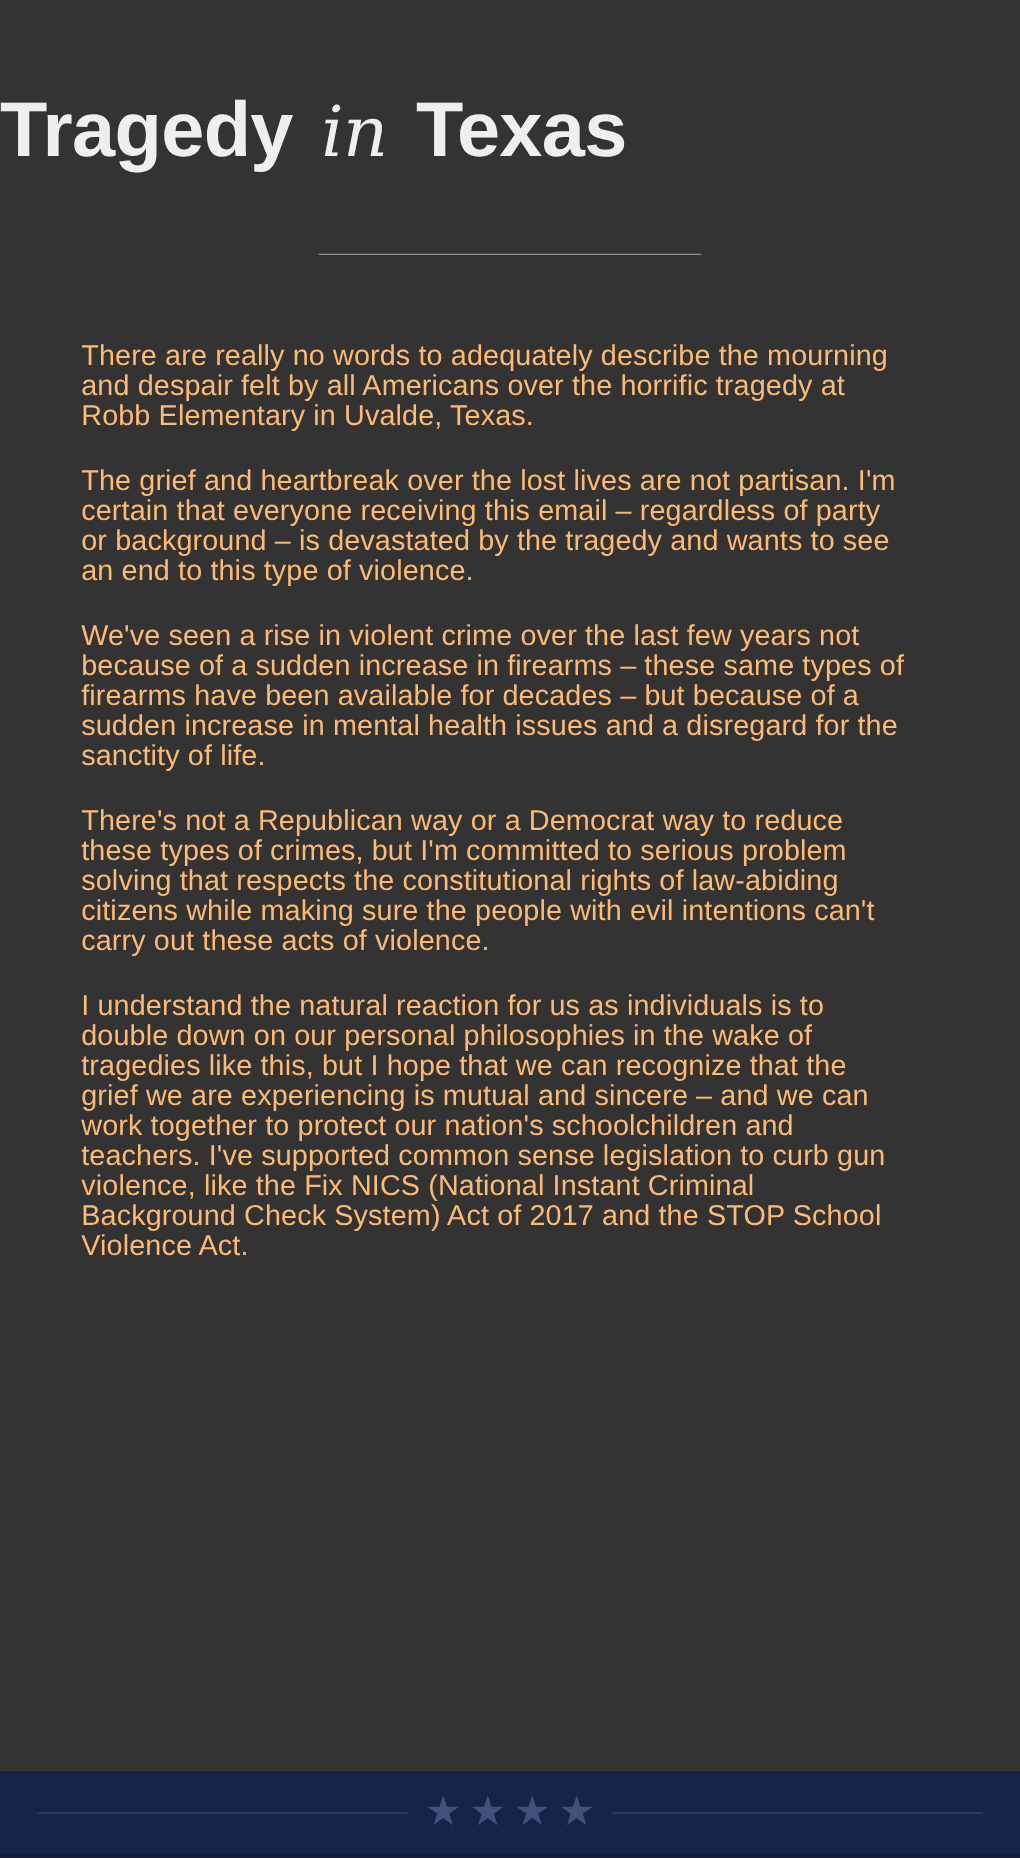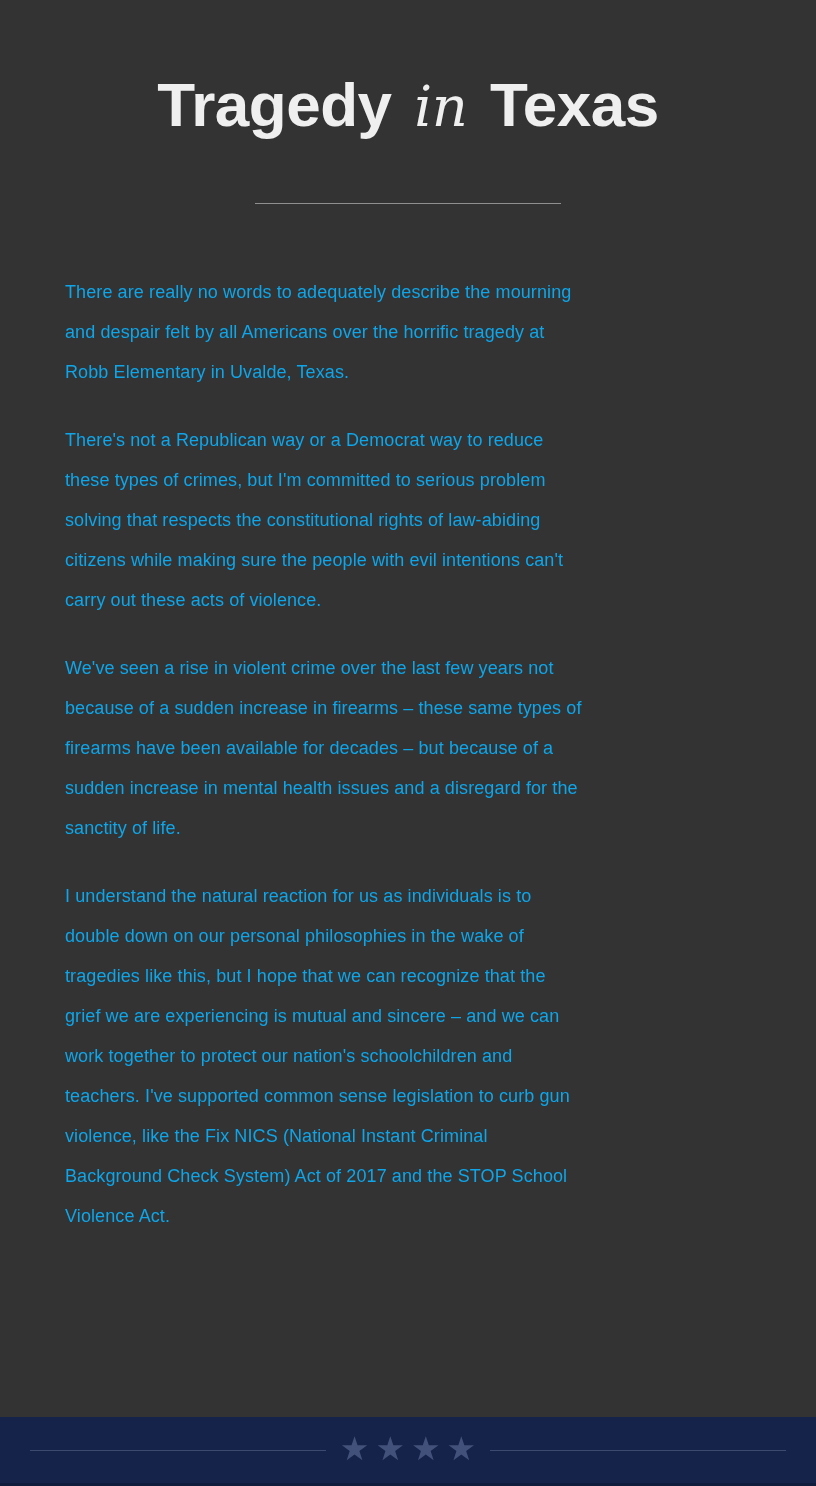--- a/index.html
+++ b/index.html
@@ -13,21 +13,20 @@
     min-height: 1486px;
     margin: 0 auto;
     background: #333333;
     display: flex;
     flex-direction: column;
     font-family: "Liberation Sans", sans-serif;
     box-sizing: border-box;
   }
   header {
     padding-top: 68px;
-    text-align: center;
   }
   h1 {
     margin: 0;
     font-size: 62px;
     line-height: 1.18;
     font-weight: bold;
     letter-spacing: -0.5px;
     color: #efefef;
   }
   h1 .accent {
@@ -43,23 +42,23 @@
     background: #8f8f8f;
     margin: 62px auto 0 auto;
   }
   main {
     padding: 40px 60px 0 65px;
     width: 695px;
     box-sizing: content-box;
   }
   main p {
     margin: 28px 0;
-    font-size: 18px;
-    line-height: 40px;
-    color: #0ea5e9;
+    font-size: 23px;
+    line-height: 24px;
+    color: #fdba74;
     white-space: pre-line;
     letter-spacing: 0.1px;
   }
   footer {
     margin-top: auto;
     height: 69px;
     background: #15234a;
     border-bottom: 3px solid #101c3c;
     display: flex;
     align-items: center;
@@ -90,30 +89,34 @@
 
   <header>
     <h1><span>Tragedy</span> <span class="accent">in</span> <span>Texas</span></h1>
     <div class="divider"></div>
   </header>
 
   <main>
     <p>There are really no words to adequately describe the mourning
 and despair felt by all Americans over the horrific tragedy at
 Robb Elementary in Uvalde, Texas.</p>
+    <p>The grief and heartbreak over the lost lives are not partisan. I'm
+certain that everyone receiving this email – regardless of party
+or background – is devastated by the tragedy and wants to see
+an end to this type of violence.</p>
+    <p>We've seen a rise in violent crime over the last few years not
+because of a sudden increase in firearms – these same types of
+firearms have been available for decades – but because of a
+sudden increase in mental health issues and a disregard for the
+sanctity of life.</p>
     <p>There's not a Republican way or a Democrat way to reduce
 these types of crimes, but I'm committed to serious problem
 solving that respects the constitutional rights of law-abiding
 citizens while making sure the people with evil intentions can't
 carry out these acts of violence.</p>
-    <p>We've seen a rise in violent crime over the last few years not
-because of a sudden increase in firearms – these same types of
-firearms have been available for decades – but because of a
-sudden increase in mental health issues and a disregard for the
-sanctity of life.</p>
     <p>I understand the natural reaction for us as individuals is to
 double down on our personal philosophies in the wake of
 tragedies like this, but I hope that we can recognize that the
 grief we are experiencing is mutual and sincere – and we can
 work together to protect our nation's schoolchildren and
 teachers. I've supported common sense legislation to curb gun
 violence, like the Fix NICS (National Instant Criminal
 Background Check System) Act of 2017 and the STOP School
 Violence Act.</p>
   </main>

